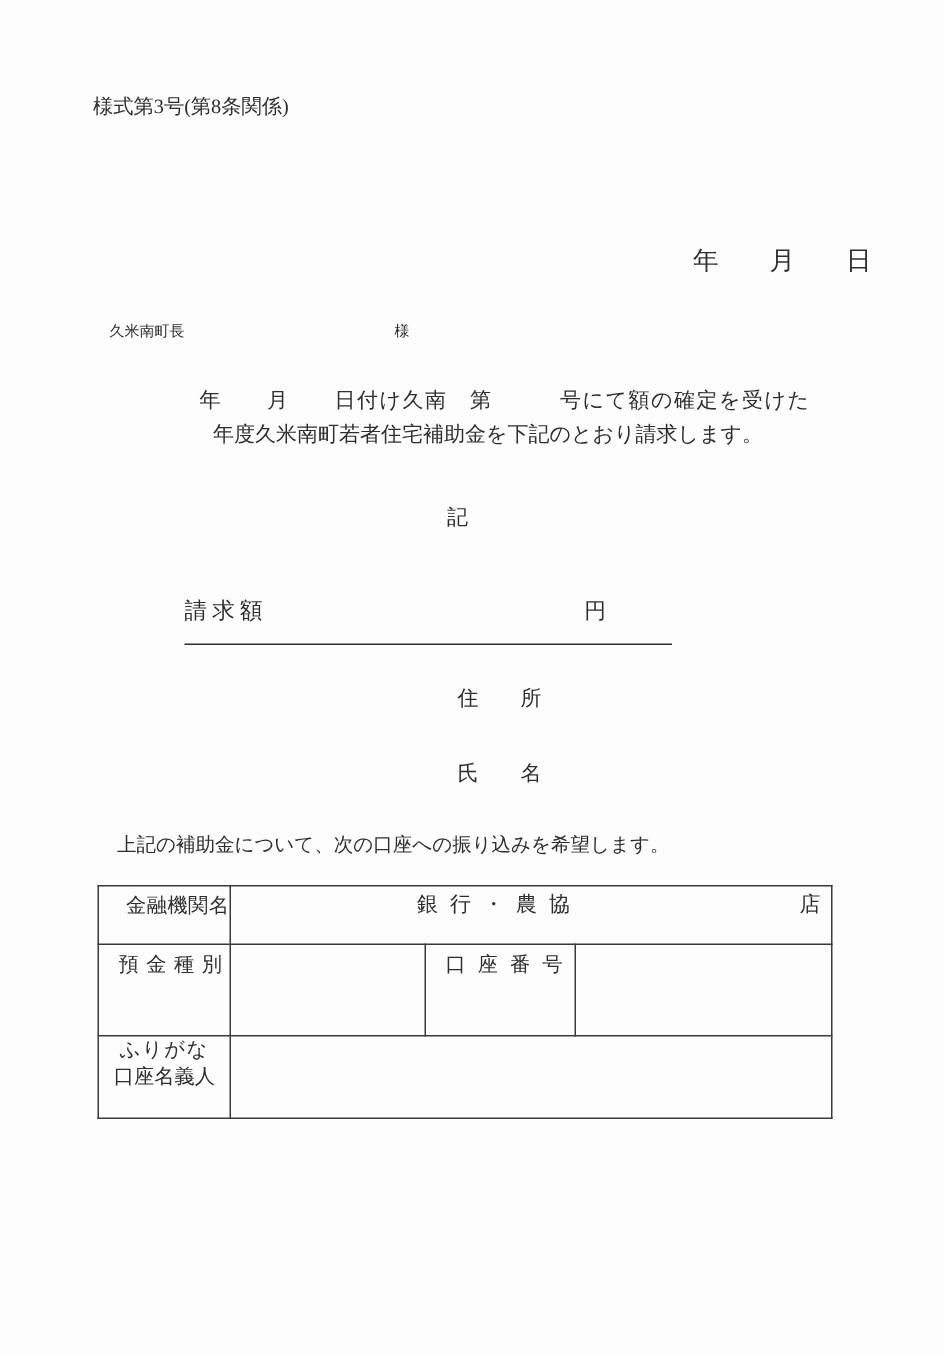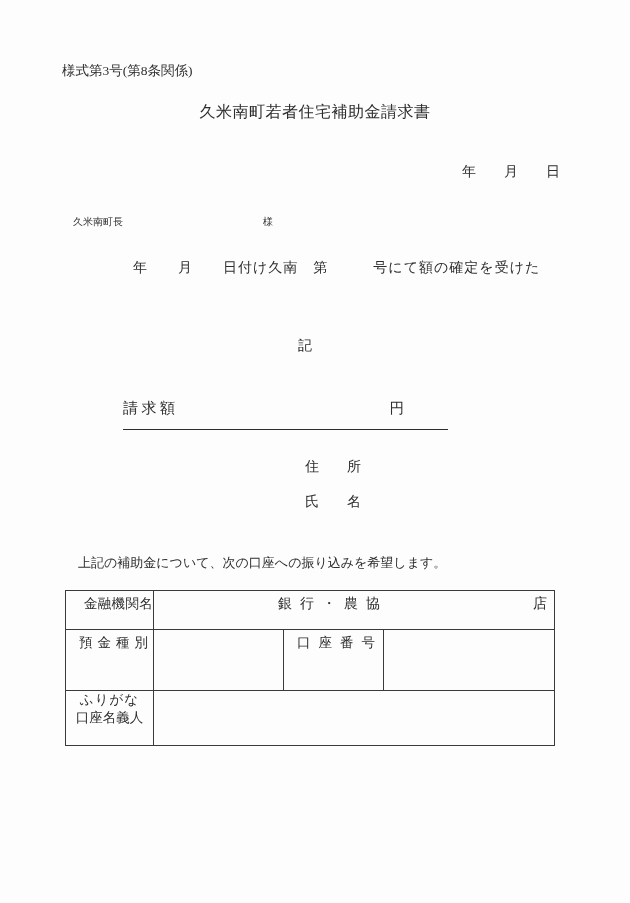--- a/index.html
+++ b/index.html
@@ -15,38 +15,38 @@
     margin:0 auto;
     background:var(--bg);
     color:var(--text);
     font-family:Liberation Serif, serif;
     overflow:hidden;
   }
   .abs{position:absolute;line-height:1.2;white-space:pre;}
 
   .form-number{left:62px;top:63px;font-size:13.5px;}
   .doc-title{left:0;right:0;top:102px;text-align:center;font-size:16px;letter-spacing:0.5px;}
-  .date-line{left:462px;top:164px;font-size:14px;}
+  .date-line{left:462px;top:164px;font-size:17px;}
   .addressee-line{left:63px;top:204px;font-size:10px;}
   .addressee-line .honorific{margin-left:140px;}
   .body-line1{left:133px;top:260px;font-size:14px;letter-spacing:1px;}
   .body-line2{left:142px;top:283px;font-size:14px;}
   .record-mark{left:298px;top:338px;font-size:14px;}
 
   .amount-line{
     left:123px;top:399px;width:325px;
     display:flex;justify-content:space-between;align-items:flex-end;
     border-bottom:1.5px solid var(--text);
     padding-bottom:12px;font-size:15px;
   }
   .amount-label{letter-spacing:3.5px;}
   .amount-unit{font-size:14.5px;margin-right:44px;}
 
   .address-label{left:305px;top:459px;font-size:14px;letter-spacing:7px;}
-  .name-label{left:305px;top:494px;font-size:14px;letter-spacing:7px;}
+  .name-label{left:305px;top:509px;font-size:14px;letter-spacing:7px;}
   .transfer-note{left:78px;top:555px;font-size:13px;}
 
   table.account-table{
     position:absolute;left:65px;top:590px;
     width:489px;border-collapse:collapse;table-layout:fixed;
   }
   .account-table td{
     border:1px solid var(--border);
     vertical-align:top;
     padding:0;
@@ -67,29 +67,29 @@
   .furigana-label{letter-spacing:1px;line-height:18px;}
   .holder-label{line-height:18px;}
 </style>
 </head>
 <body>
 
 <div class="sheet">
 
   <div class="abs form-number">様式第3号(第8条関係)</div>
 
-  <div class="abs doc-title">久米南町若者住宅補助金請求書</div>
 
   <div class="abs date-line">年　　月　　日</div>
 
   <div class="abs addressee-line">
     <span>久米南町長</span><span class="honorific">様</span>
   </div>
 
   <div class="abs body-line1">年　　月　　日付け久南　第　　　号にて額の確定を受けた</div>
+  <div class="abs body-line2">年度久米南町若者住宅補助金を下記のとおり請求します。</div>
 
   <div class="abs record-mark">記</div>
 
   <div class="abs amount-line">
     <span class="amount-label">請求額</span>
     <span class="amount-unit">円</span>
   </div>
 
   <div class="abs address-label">住　所</div>
   <div class="abs name-label">氏　名</div>

